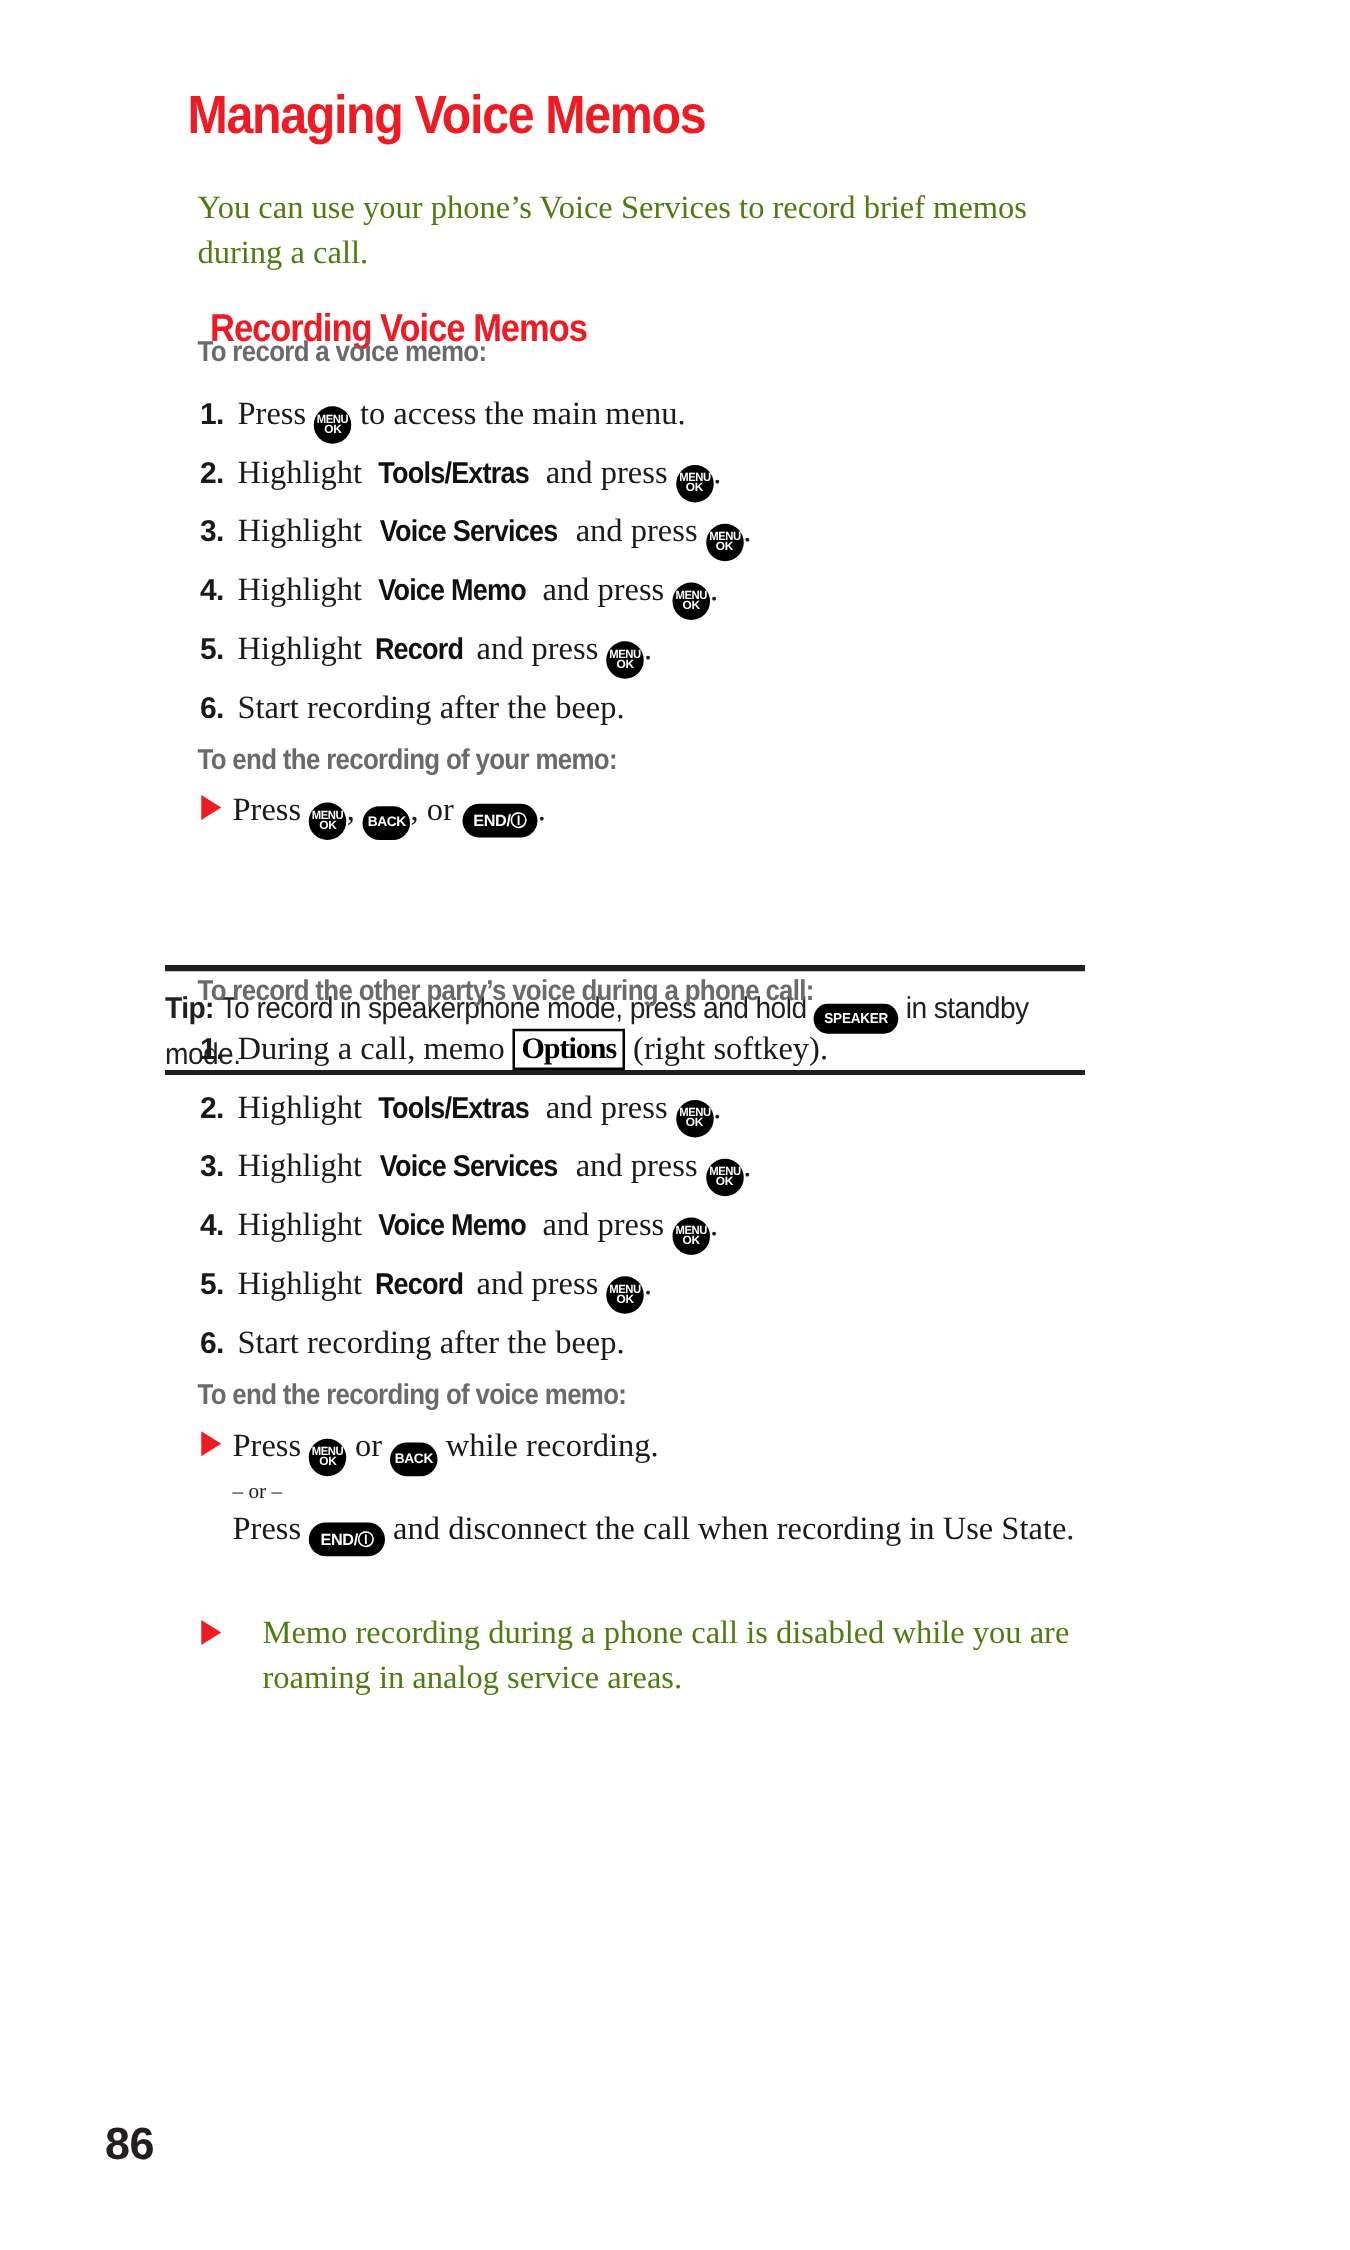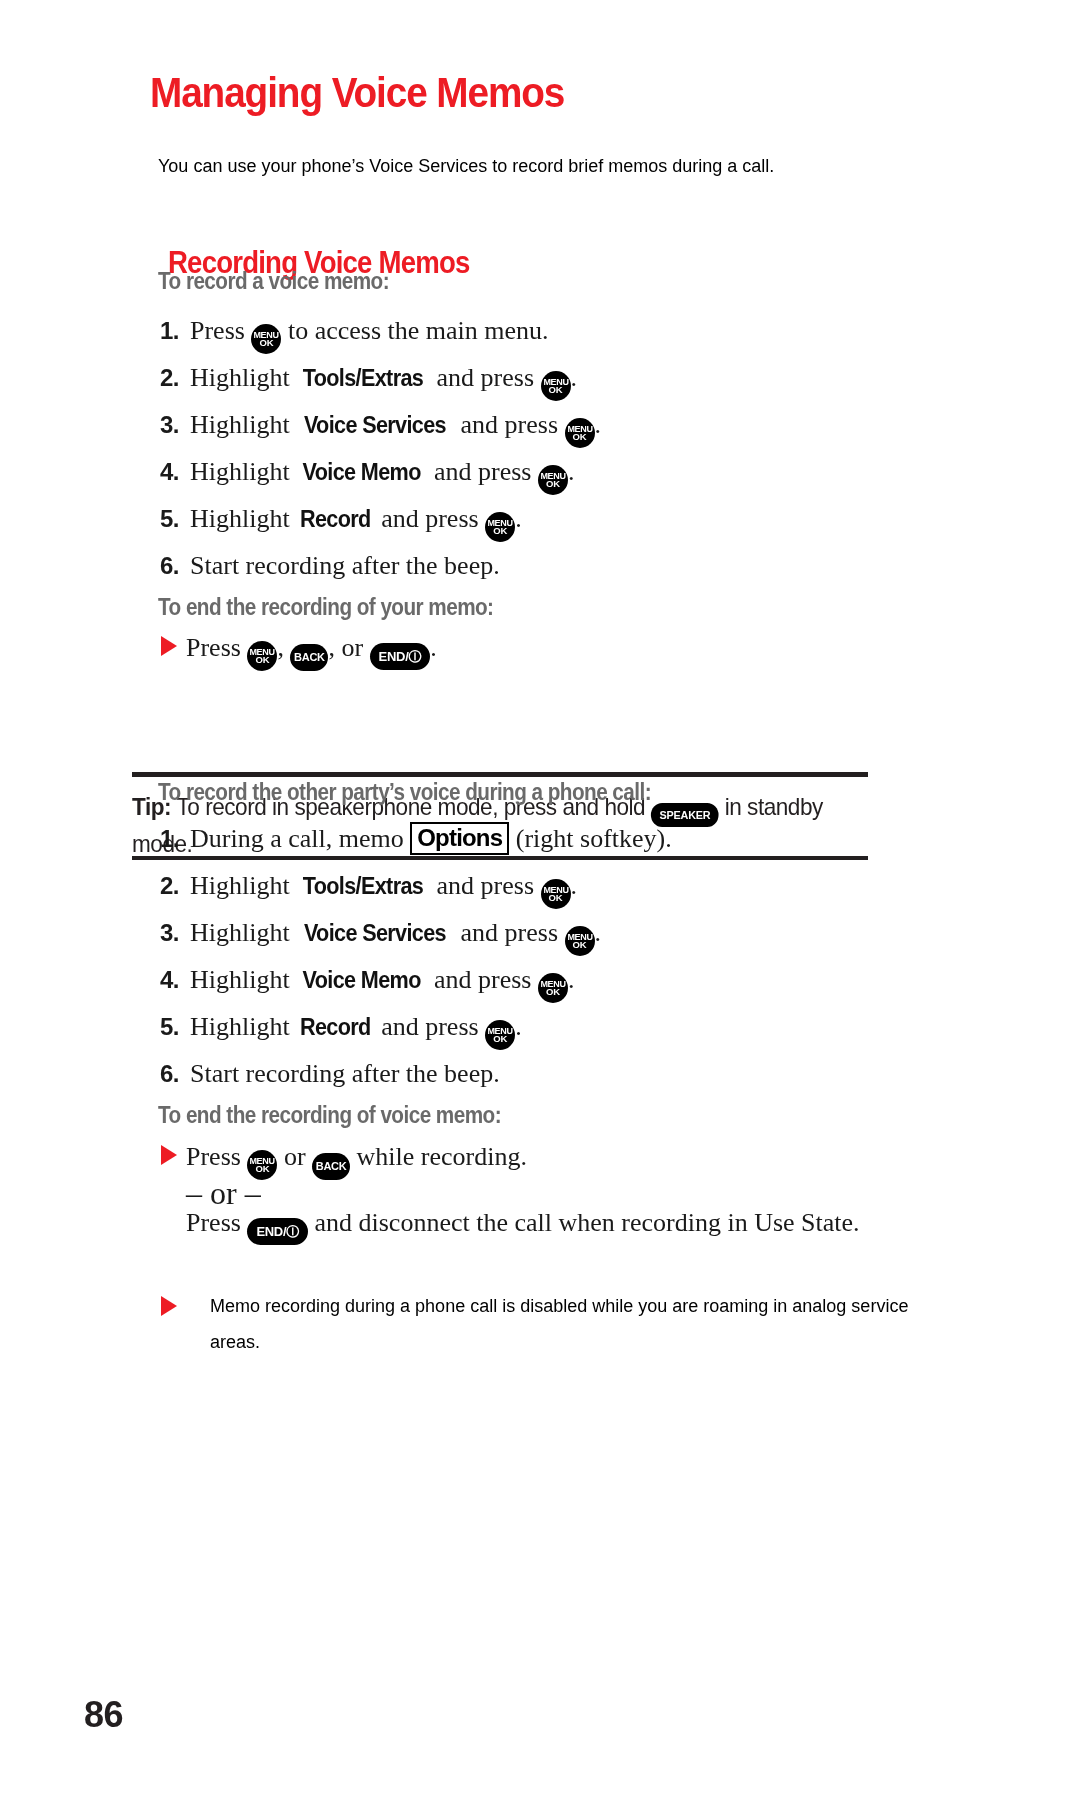--- a/index.html
+++ b/index.html
@@ -61,24 +61,24 @@
     letter-spacing: -0.6px;
     color: #6a6a6a;
     transform: scaleX(0.90);
     transform-origin: left center;
     white-space: nowrap;
   }
 
   
   .para {
     position: absolute;
-    font-family: Liberation Sans, sans-serif;
-    font-size: 18px;
+    font-family: Liberation Serif, serif;
+    font-size: 26px;
     line-height: 36px;
-    color: #000000;
+    color: #4d7c0f;
   }
 
   .step {
     position: absolute;
     font-family: "Liberation Serif", "DejaVu Serif", serif;
     font-size: 26px;
     line-height: 34px;
     color: #1a1a1a;
     white-space: nowrap;
   }
@@ -160,21 +160,21 @@
     line-height: 24px;
     padding: 0 9px;
     vertical-align: -4px;
   }
 
   
   .softkey {
     display: inline-block;
     border: 2px solid #000;
     padding: 0px 5px 1px 5px;
-    font-family: Liberation Sans, sans-serif;
+    font-family: Liberation Serif, serif;
     font-weight: bold;
     font-size: 24px;
     letter-spacing: -0.8px;
     line-height: 28px;
     vertical-align: 1px;
     color: #000;
   }
 
   
   .tri {
@@ -344,21 +344,21 @@
 
   <div class="tri" style="left:161px; top:1145px;"></div>
   <div class="step" style="left:186px; top:1140px;">
     <span>Press</span>
     <span class="key key-menu"><span class="l1">MENU</span><span class="l2">OK</span></span>
     <span>or</span>
     <span class="key key-back">BACK</span>
     <span>while recording.</span>
   </div>
 
-  <div class="step" style="left:186px; top:1176px; font-size:32px;">– or –</div>
+  <div class="step" style="left:186px; top:1176px; font-size:17px;">– or –</div>
 
   <div class="step" style="left:186px; top:1206px;">
     <span>Press</span>
     <span class="key key-end">END/Ⓘ</span>
     <span>and disconnect the call when recording in Use State.</span>
   </div>
 
 
   <div class="tri" style="left:161px; top:1296px;"></div>
   <div class="para" style="left:186px; top:1288px; width:700px;margin-left:24px;">Memo recording during a phone call is disabled while you are roaming in analog service areas.</div>

